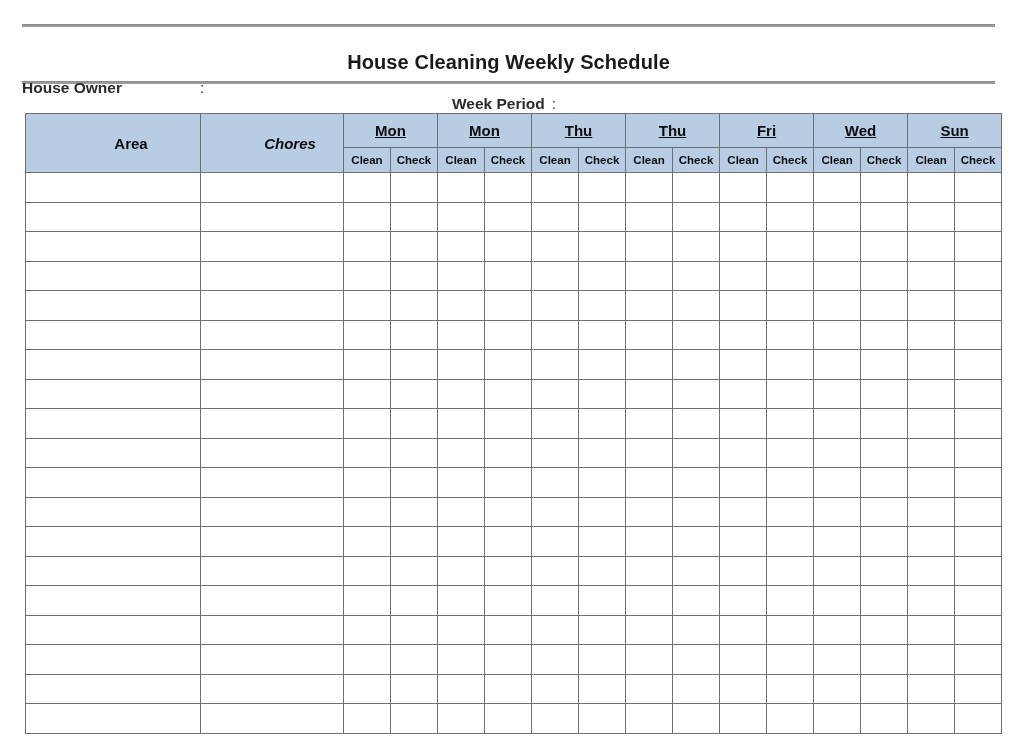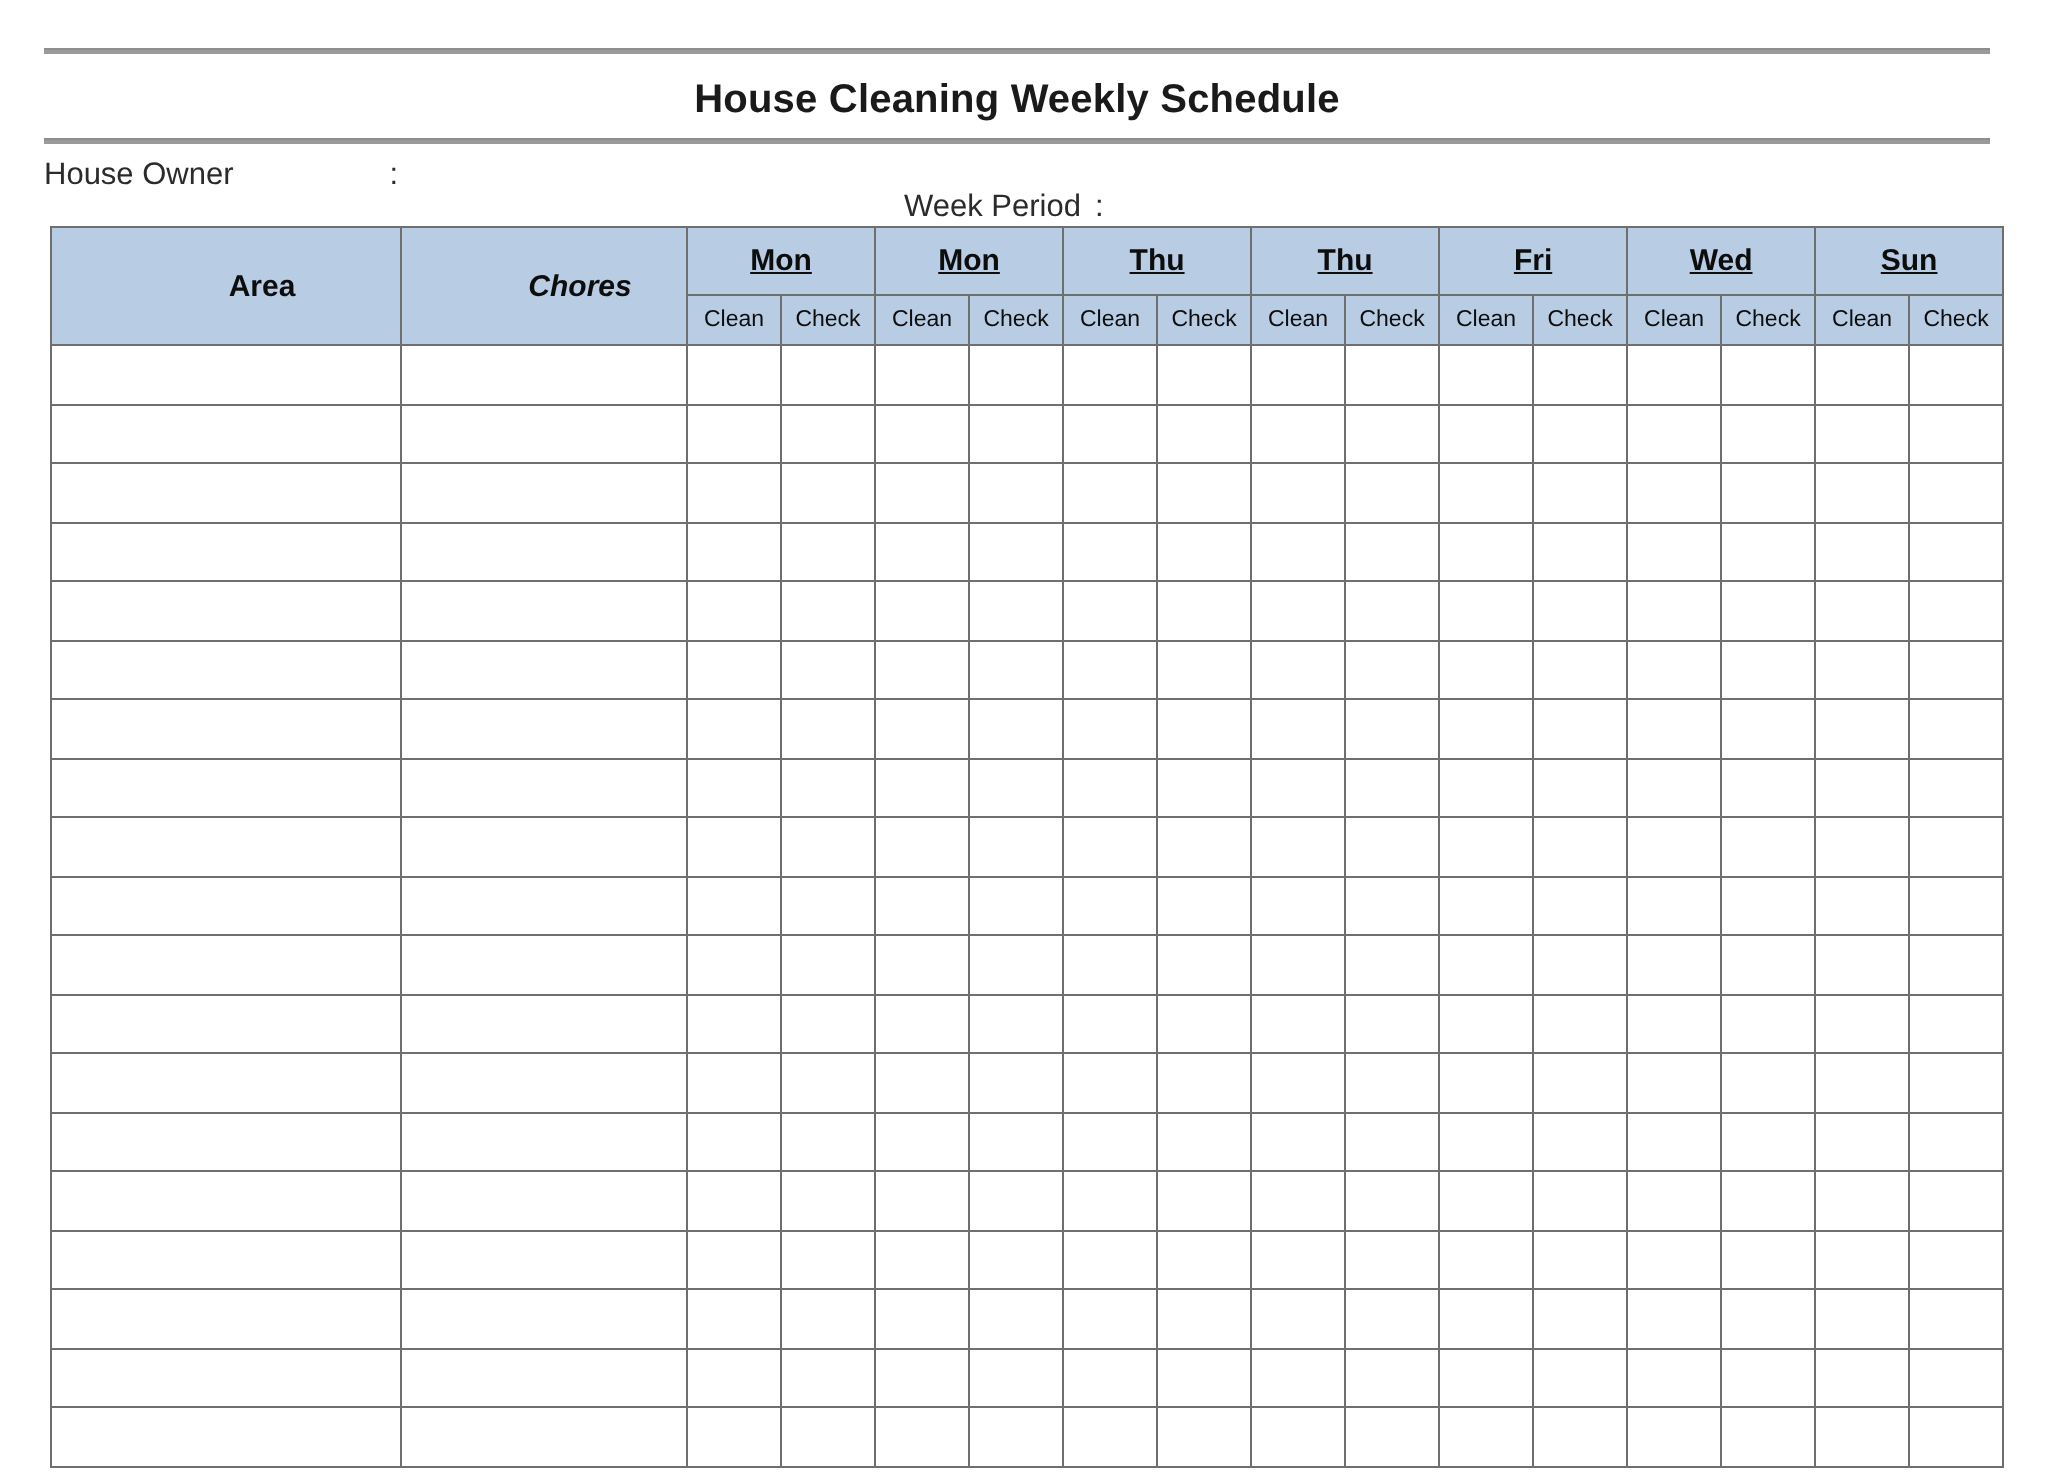--- a/index.html
+++ b/index.html
@@ -29,21 +29,21 @@
     background: #9a9a9a;
     border-top: 1px solid #8d8d8d;
     box-sizing: border-box;
   }
   .doc-title {
     text-align: center;
     font-size: 20px;
     font-weight: bold;
     letter-spacing: 0.1px;
     color: #1a1a1a;
-    padding: 12px 0 8px 0;
+    padding: 24px 0 8px 0;
     line-height: 1.1;
     white-space: nowrap;
   }
 
   
   .meta-row {
     position: absolute;
     left: 22px;
     top: 79px;
     width: 973px;
@@ -52,21 +52,21 @@
     color: #2b2b2b;
   }
   .meta-item {
     position: absolute;
     white-space: nowrap;
     display: flex;
     align-items: baseline;
   }
   .meta-owner { left: 0px; top: 0; }
   .meta-week  { left: 430px; top: 0; margin-top: 16px; }
-  .meta-label { display: inline-block; }
+  .meta-label { display: inline-block; font-weight: bold; }
   .meta-colon { display: inline-block; }
   .meta-owner .meta-colon { margin-left: 78px; }
   .meta-week  .meta-colon { margin-left: 7px; }
   .meta-value {
     display: inline-block;
     min-width: 60px;
     margin-left: 6px;
   }
 
   
@@ -100,21 +100,21 @@
   th.h-day {
     font-size: 15px;
     height: 33px;
     vertical-align: middle;
     text-decoration: underline;
   }
   th.h-sub {
     font-size: 11.5px;
     height: 24px;
     vertical-align: middle;
-    font-weight: normal;
+    font-weight: bold;
   }
   td.body-cell {
     height: 28.5px;
   }
   .col-area   { width: 175px; }
   .col-chores { width: 143px; font-style: italic; }
   .col-clean  { width: 47px; }
   .col-check  { width: 47px; }
 </style>
 </head>

